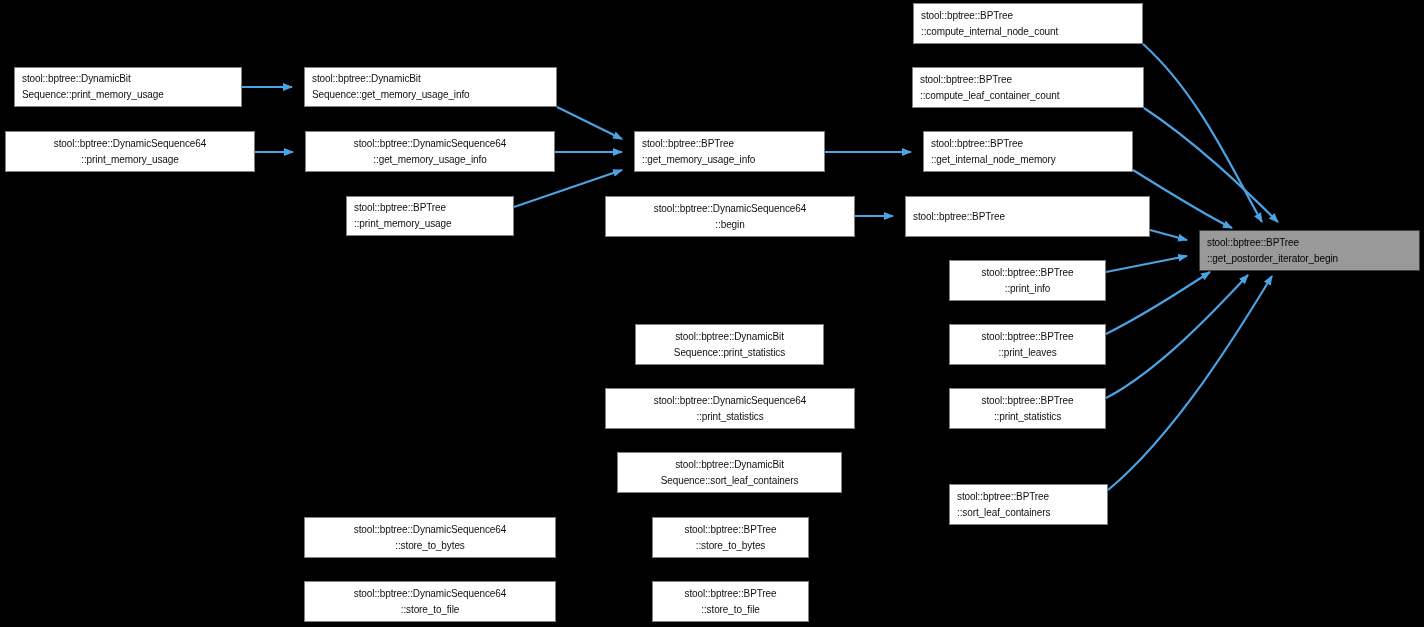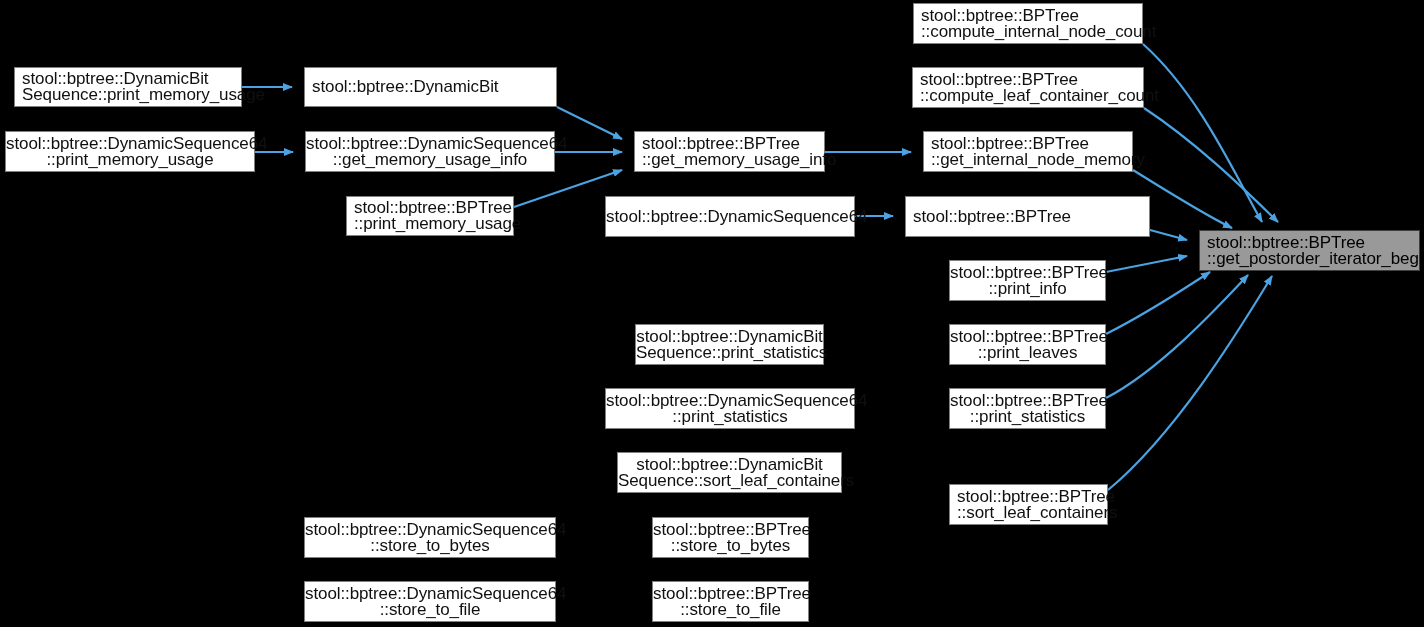--- a/index.html
+++ b/index.html
@@ -24,21 +24,21 @@
     width: 1424px;
     height: 627px;
     pointer-events: none;
   }
   .node {
     position: absolute;
     box-sizing: border-box;
     background: #ffffff;
     border: 1px solid #808080;
     color: #101010;
-    font-size: 17px;
+    font-size: 10px;
     line-height: 16px;
     text-align: center;
     display: flex;
     flex-direction: column;
     align-items: center;
     justify-content: center;
     white-space: pre;
     letter-spacing: -0.1px;
     z-index: 2;
   }
@@ -80,26 +80,26 @@
         <path d="M1133,170 C1165,190 1205,215 1232,228" fill="none" stroke="#4ba3e3" stroke-width="2.2" marker-end="url(#arrow)"></path>
         <path d="M1150,230 L1187,240" fill="none" stroke="#4ba3e3" stroke-width="2.2" marker-end="url(#arrow)"></path>
         <path d="M1106,272 L1187,256" fill="none" stroke="#4ba3e3" stroke-width="2.2" marker-end="url(#arrow)"></path>
         <path d="M1106,334 C1150,312 1185,288 1210,272" fill="none" stroke="#4ba3e3" stroke-width="2.2" marker-end="url(#arrow)"></path>
         <path d="M1106,398 C1160,370 1220,305 1248,275" fill="none" stroke="#4ba3e3" stroke-width="2.2" marker-end="url(#arrow)"></path>
         <path d="M1108,490 C1180,430 1245,320 1272,276" fill="none" stroke="#4ba3e3" stroke-width="2.2" marker-end="url(#arrow)"></path>
       </g>
   </svg>
   <div id="nodes-group">
       <div class="node left-align" style="left: 14px; top: 67px; width: 228px; height: 40px;"><span class="ln">stool::bptree::DynamicBit</span><span class="ln">Sequence::print_memory_usage</span></div>
-      <div class="node left-align" style="left: 304px; top: 67px; width: 253px; height: 40px;"><span class="ln">stool::bptree::DynamicBit</span></div>
+      <div class="node left-align" style="left: 304px; top: 67px; width: 253px; height: 40px;"><span class="ln">stool::bptree::DynamicBit</span><span class="ln">Sequence::get_memory_usage_info</span></div>
       <div class="node" style="left: 5px; top: 131px; width: 250px; height: 41px;"><span class="ln">stool::bptree::DynamicSequence64</span><span class="ln">::print_memory_usage</span></div>
       <div class="node" style="left: 305px; top: 131px; width: 250px; height: 41px;"><span class="ln">stool::bptree::DynamicSequence64</span><span class="ln">::get_memory_usage_info</span></div>
       <div class="node left-align" style="left: 346px; top: 196px; width: 168px; height: 40px;"><span class="ln">stool::bptree::BPTree</span><span class="ln">::print_memory_usage</span></div>
       <div class="node left-align" style="left: 634px; top: 131px; width: 191px; height: 41px;"><span class="ln">stool::bptree::BPTree</span><span class="ln">::get_memory_usage_info</span></div>
-      <div class="node" style="left: 605px; top: 196px; width: 250px; height: 41px;"><span class="ln">stool::bptree::DynamicSequence64</span></div>
+      <div class="node" style="left: 605px; top: 196px; width: 250px; height: 41px;"><span class="ln">stool::bptree::DynamicSequence64</span><span class="ln">::begin</span></div>
       <div class="node left-align" style="left: 913px; top: 3px; width: 230px; height: 41px;"><span class="ln">stool::bptree::BPTree</span><span class="ln">::compute_internal_node_count</span></div>
       <div class="node left-align" style="left: 912px; top: 67px; width: 232px; height: 41px;"><span class="ln">stool::bptree::BPTree</span><span class="ln">::compute_leaf_container_count</span></div>
       <div class="node left-align" style="left: 923px; top: 131px; width: 210px; height: 41px;"><span class="ln">stool::bptree::BPTree</span><span class="ln">::get_internal_node_memory</span></div>
       <div class="node left-align" style="left: 905px; top: 196px; width: 245px; height: 41px;"><span class="ln">stool::bptree::BPTree</span></div>
       <div class="node" style="left: 949px; top: 260px; width: 157px; height: 41px;"><span class="ln">stool::bptree::BPTree</span><span class="ln">::print_info</span></div>
       <div class="node" style="left: 635px; top: 324px; width: 189px; height: 41px;"><span class="ln">stool::bptree::DynamicBit</span><span class="ln">Sequence::print_statistics</span></div>
       <div class="node" style="left: 949px; top: 324px; width: 157px; height: 41px;"><span class="ln">stool::bptree::BPTree</span><span class="ln">::print_leaves</span></div>
       <div class="node" style="left: 605px; top: 388px; width: 250px; height: 41px;"><span class="ln">stool::bptree::DynamicSequence64</span><span class="ln">::print_statistics</span></div>
       <div class="node" style="left: 949px; top: 388px; width: 157px; height: 41px;"><span class="ln">stool::bptree::BPTree</span><span class="ln">::print_statistics</span></div>
       <div class="node" style="left: 617px; top: 452px; width: 225px; height: 41px;"><span class="ln">stool::bptree::DynamicBit</span><span class="ln">Sequence::sort_leaf_containers</span></div>

